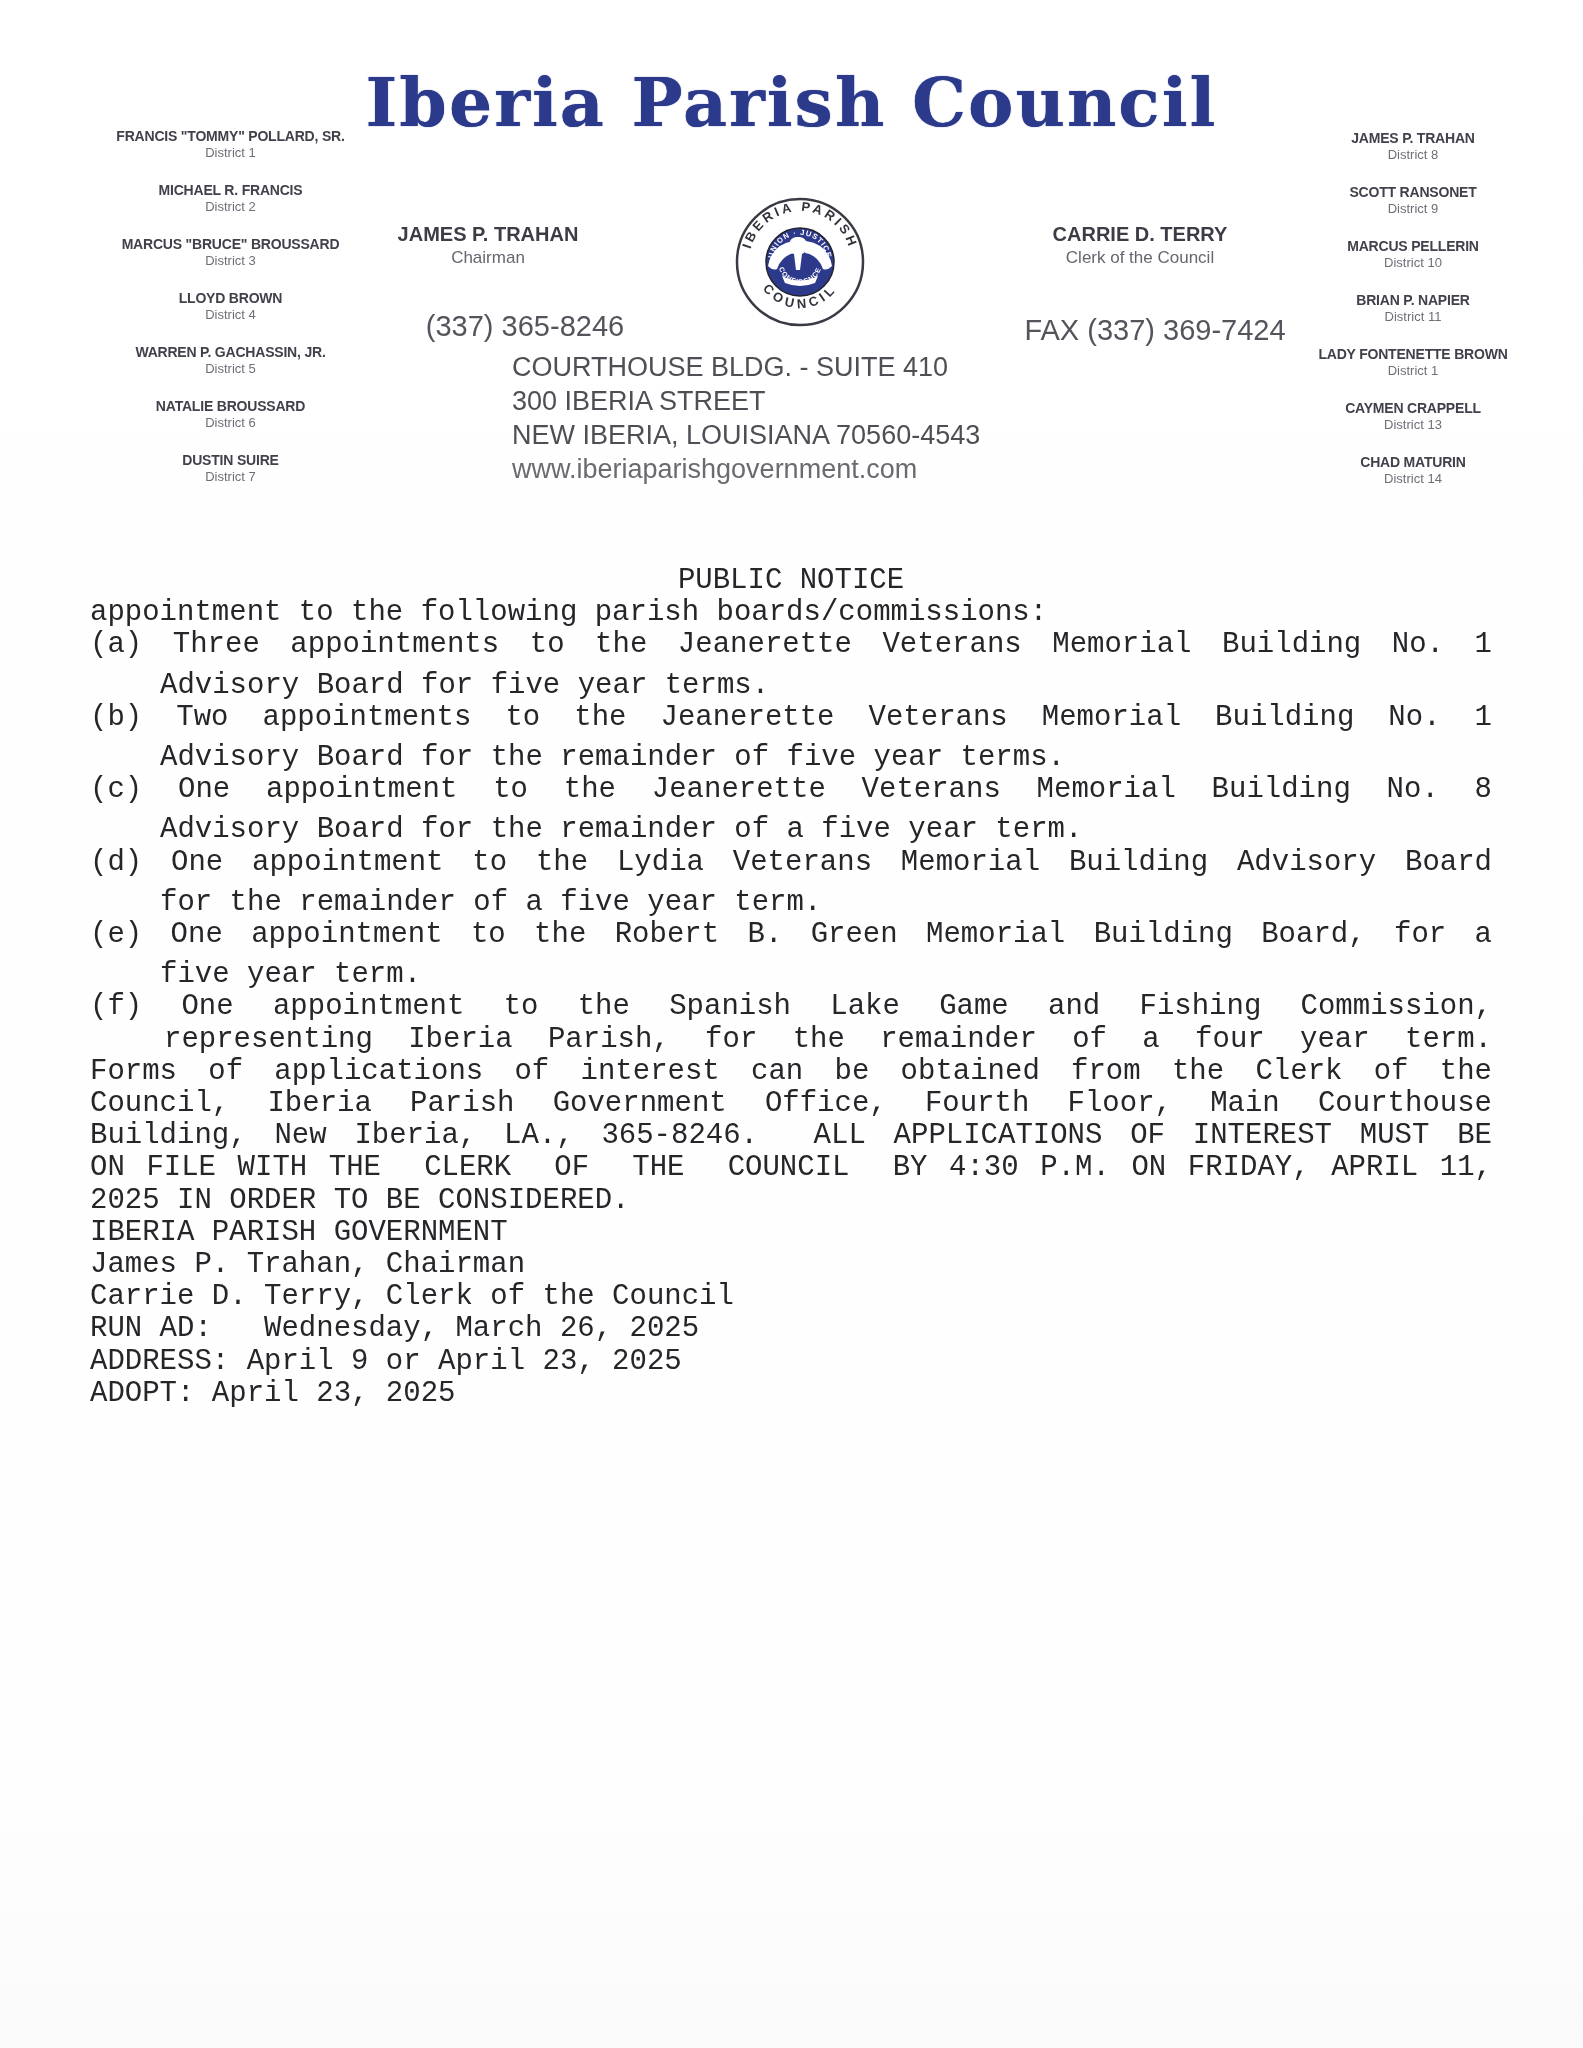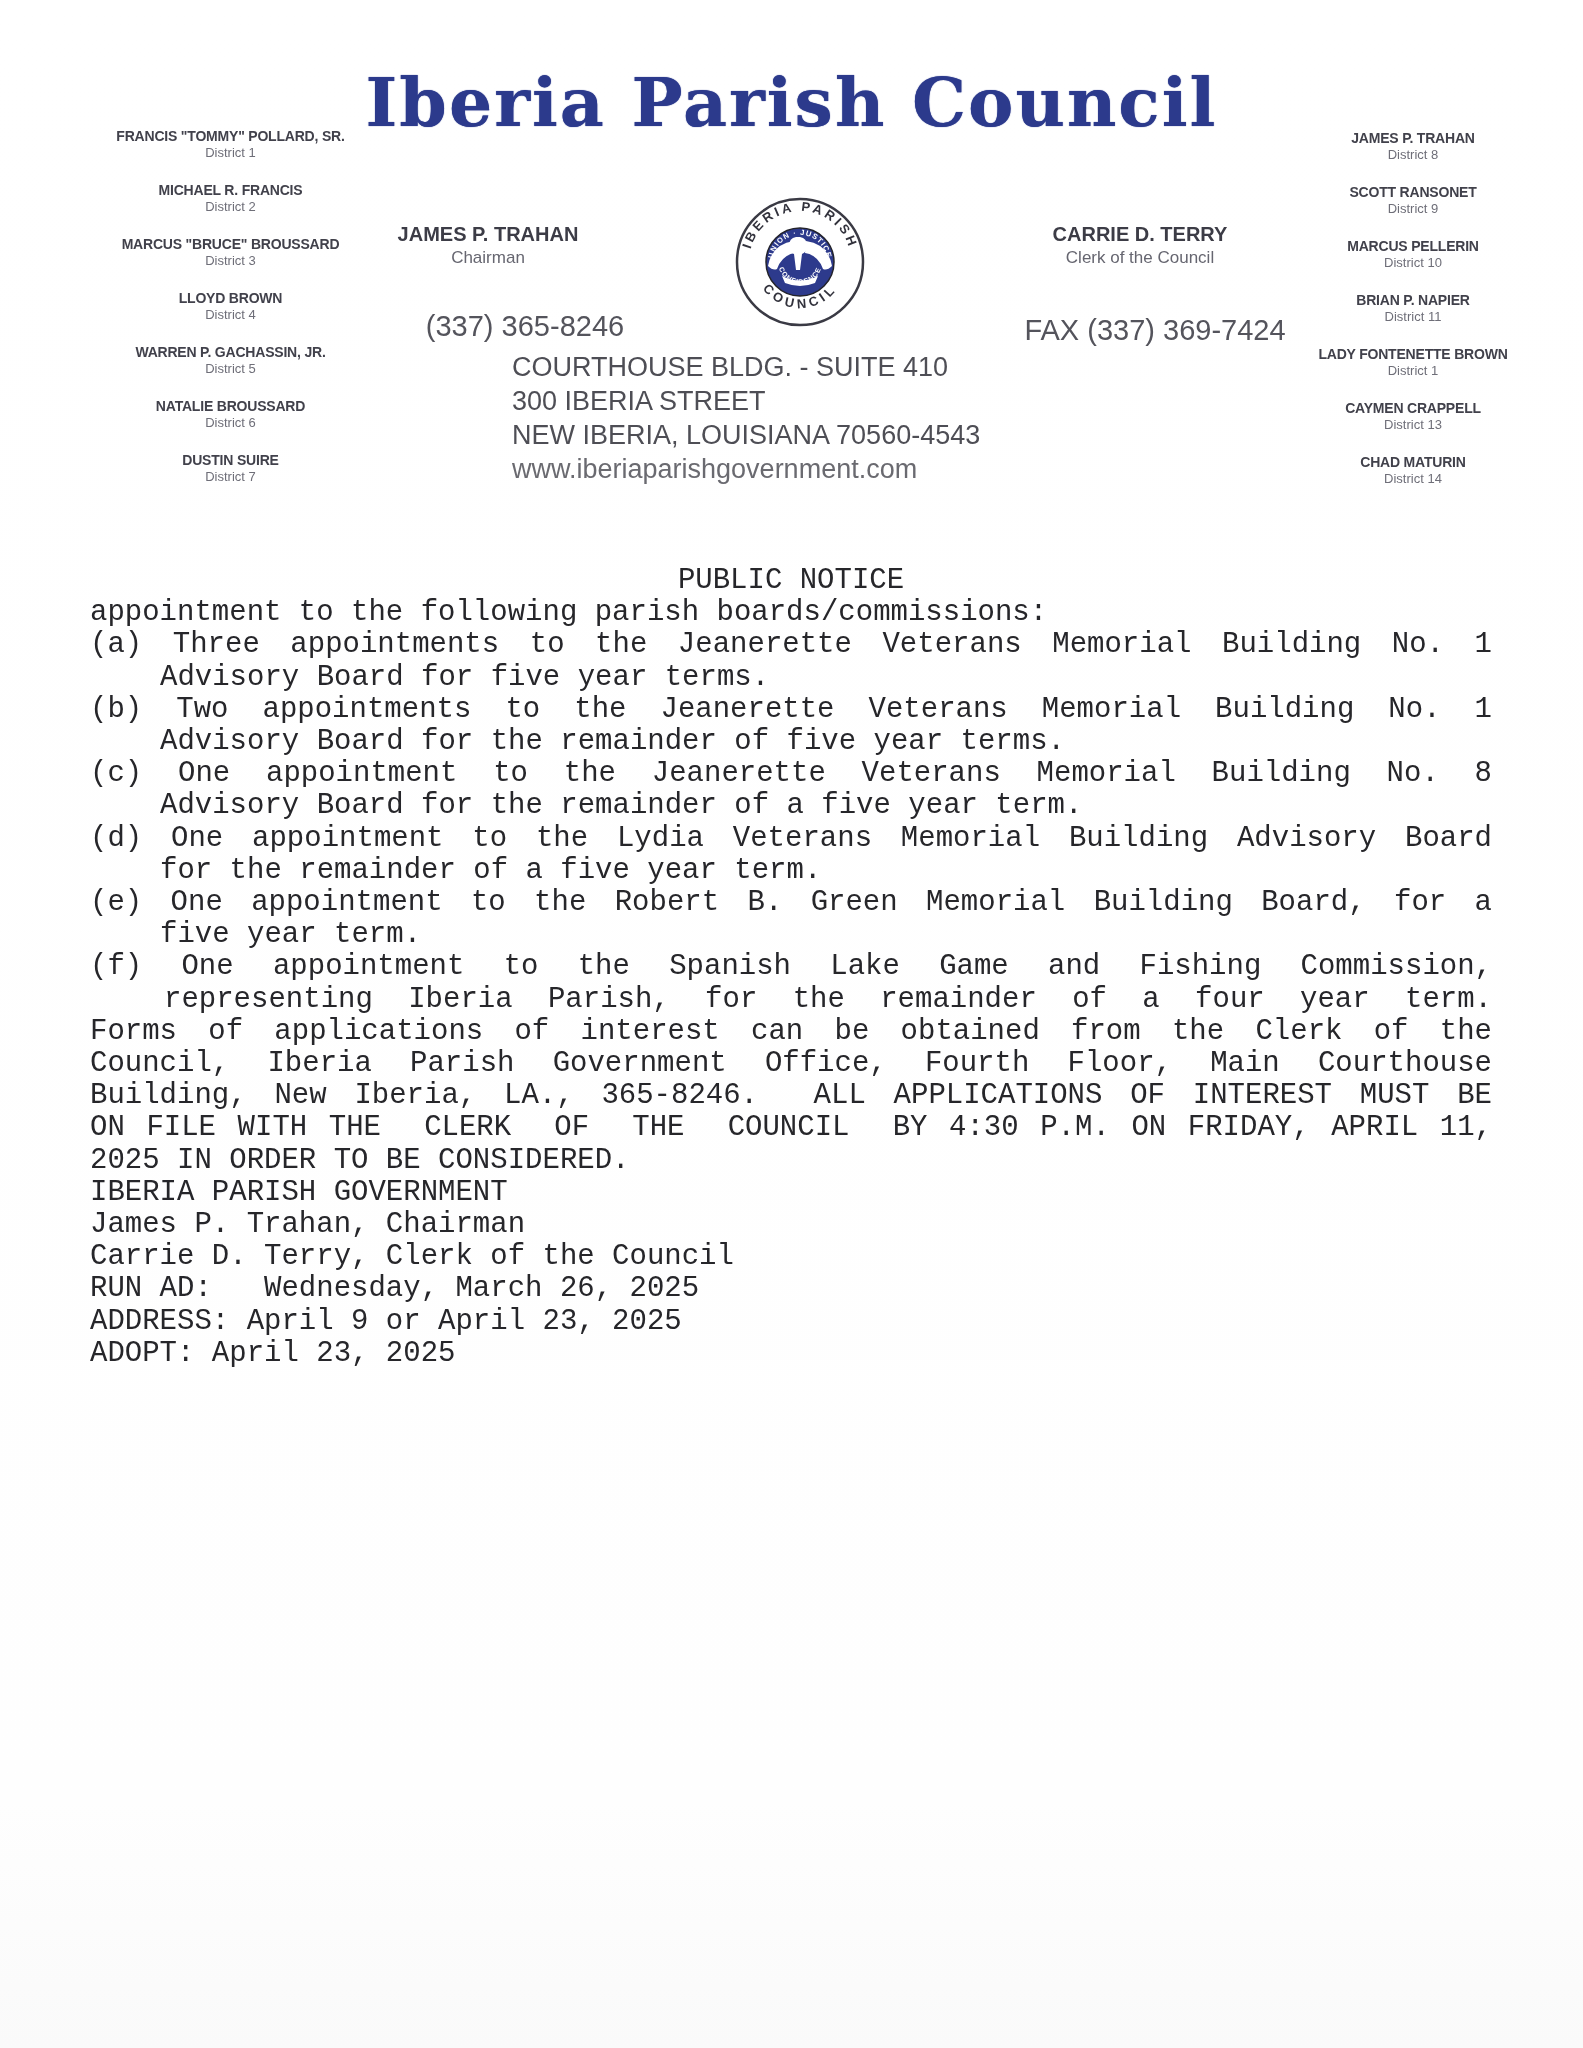--- a/index.html
+++ b/index.html
@@ -48,21 +48,21 @@
   
   .notice{
     position:absolute;left:90px;top:565px;width:1402px;
     font-family:"Liberation Mono","DejaVu Sans Mono",monospace;
     font-size:29px;color:#26262a;line-height:32.2px;
   }
   .ln{white-space:pre-wrap;min-height:32.2px;}
   .ln.center{text-align:center;}
   .ln.j{text-align:justify;text-align-last:justify;}
   .ln.ind{text-indent:130px;}
-  .ln.m70{margin-left:70px;}
+  .ln.m70{margin-left:70px;margin-top:8px;}
   .ln.m105{margin-left:74px;}
 </style>
 </head>
 <body>
 
 <div class="page">
 
   <div class="masthead">Iberia Parish Council</div>
 
   <div class="side-col left">

